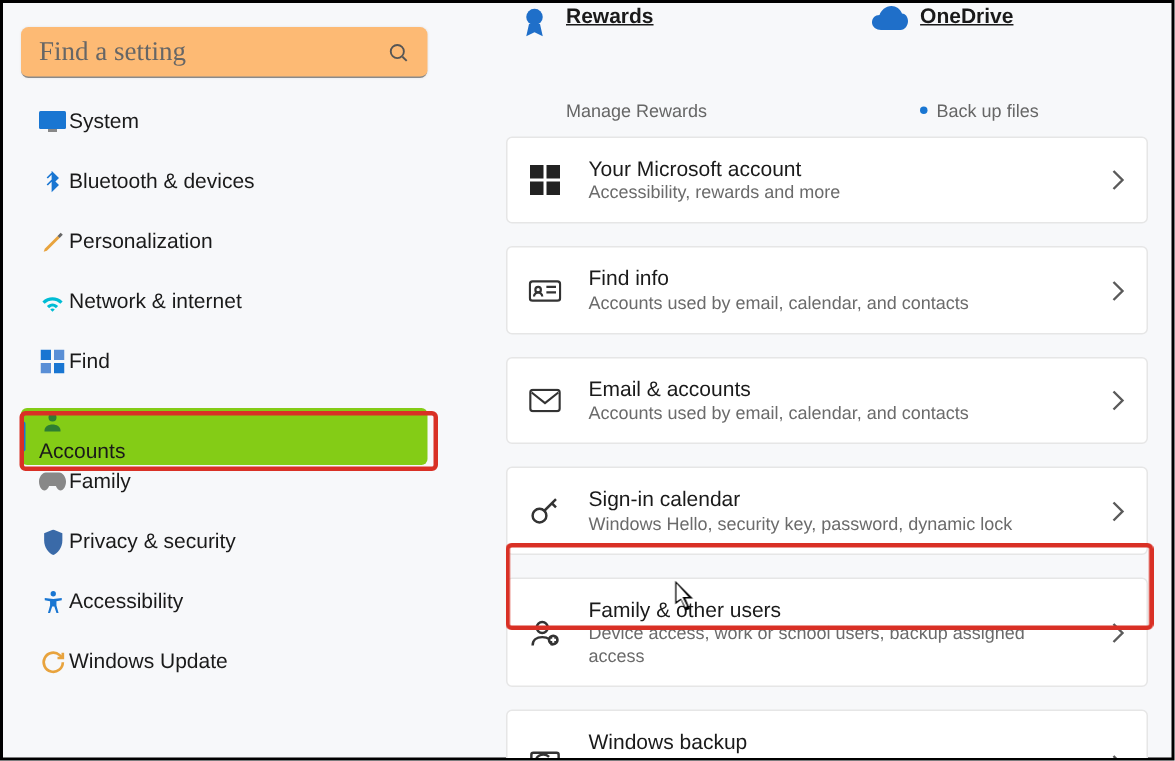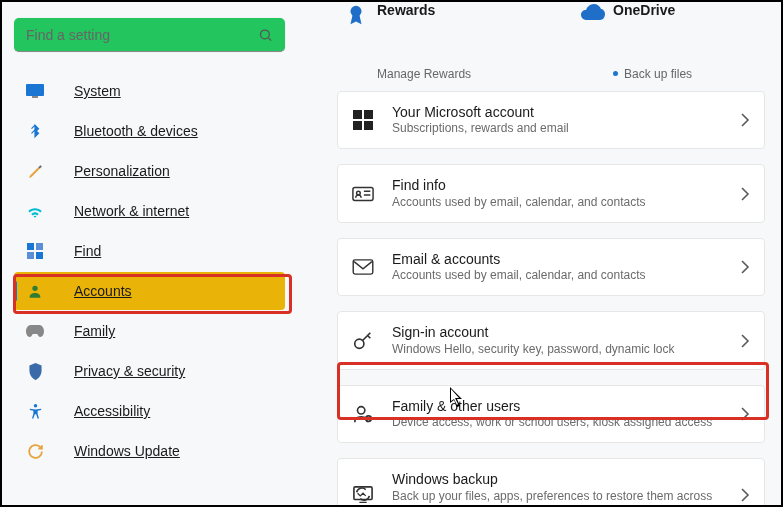--- a/index.html
+++ b/index.html
@@ -22,48 +22,48 @@
   }
   .search-wrap {
     position: relative;
     margin-bottom: 20px;
   }
   .search-input {
     width: 100%;
     height: 34px;
     border: none;
     border-radius: 5px;
-    background: #22c55e;
+    background: #fdba74;
     padding: 0 36px 0 12px;
-    font-size: 14px;
+    font-size: 18px;
     color: #555;
     border-bottom: 1.5px solid #8a8a8a;
     box-shadow: 0 0 2px rgba(0,0,0,.08);
+    font-family: Liberation Serif, serif;
   }
   .search-input::placeholder { color: #666; }
   .search-icon {
     position: absolute;
     right: 12px; top: 50%;
     transform: translateY(-50%);
     color: #555;
     pointer-events: none;
   }
   .nav { display: flex; flex-direction: column; gap: 2px; }
   .nav-item {
     display: flex;
-    align-items: center;
-    gap: 30px;
+    align-items: flex-start;
+    gap: 2px;
     height: 38px;
     padding: 0 12px;
     border-radius: 4px;
     cursor: pointer;
     position: relative;
-    text-decoration: underline;
-  }
-  .nav-item.active { background: #eab308; }
+  }
+  .nav-item.active { background: #84cc16; flex-direction: column; }
   .nav-item.active::before {
     content: "";
     position: absolute;
     left: 0; top: 9px; bottom: 9px;
     width: 3px;
     background: #1976d2;
     border-radius: 3px;
   }
   .nav-icon {
     width: 18px; height: 18px;
@@ -78,21 +78,21 @@
     overflow-y: auto;
   }
   .top-row {
     display: flex;
     gap: 110px;
     margin-bottom: 10px;
     padding-left: 8px;
   }
   .top-item { display: flex; gap: 10px; align-items: flex-start; }
   .top-icon { width: 22px; height: 22px; margin-top: 2px; }
-  .top-title { font-weight: 600; font-size: 14px; line-height: 1.2; }
+  .top-title { font-weight: 600; font-size: 14px; line-height: 1.2; text-decoration: underline; }
   .top-sub { font-size: 12px; color: #666; display: flex; align-items: center; gap: 6px; margin-top: 48px; }
   .dot { width:5px; height:5px; border-radius:50%; background:#1976d2; display:inline-block; }
 
   .card-list { display: flex; flex-direction: column; gap: 15px; }
   .card {
     background: #fff;
     border: 1px solid #e6e6e6;
     border-radius: 4px;
     display: flex;
     align-items: center;
@@ -266,21 +266,21 @@
         <span class="card-icon">
             <svg width="20" height="20" viewBox="0 0 20 20" fill="#222">
               <rect x="0" y="0" width="9" height="9"></rect>
               <rect x="11" y="0" width="9" height="9"></rect>
               <rect x="0" y="11" width="9" height="9"></rect>
               <rect x="11" y="11" width="9" height="9"></rect>
             </svg>
           </span>
         <div class="card-body">
           <div class="card-title">Your Microsoft account</div>
-          <div class="card-sub">Subscriptions, rewards and email</div>
+          <div class="card-sub">Accessibility, rewards and more</div>
         </div>
         <span class="card-chevron">
             <svg width="10" height="14" viewBox="0 0 8 14" fill="none" stroke="currentColor" stroke-width="1.6">
               <path d="M1 1l6 6-6 6"></path>
             </svg>
           </span>
       </div>
 
       <div class="card">
         <span class="card-icon">
@@ -320,42 +320,42 @@
       </div>
 
       <div class="card">
         <span class="card-icon">
             <svg width="22" height="22" viewBox="0 0 24 24" fill="none" stroke="#333" stroke-width="1.8">
               <circle cx="8" cy="15" r="5"></circle>
               <path d="M11 12l9-9M17 6l3 3"></path>
             </svg>
           </span>
         <div class="card-body">
-          <div class="card-title">Sign-in account</div>
+          <div class="card-title">Sign-in calendar</div>
           <div class="card-sub">Windows Hello, security key, password, dynamic lock</div>
         </div>
         <span class="card-chevron">
             <svg width="10" height="14" viewBox="0 0 8 14" fill="none" stroke="currentColor" stroke-width="1.6">
               <path d="M1 1l6 6-6 6"></path>
             </svg>
           </span>
       </div>
 
       <div class="card">
         <span class="card-icon">
             <svg width="22" height="22" viewBox="0 0 24 24" fill="none" stroke="#333" stroke-width="1.8">
               <circle cx="10" cy="8" r="4"></circle>
               <path d="M3 21c0-4 3-6 7-6s7 2 7 6"></path>
               <circle cx="18" cy="17" r="4" fill="#333" stroke="none"></circle>
               <path d="M18 15v4M16 17h4" stroke="#fff" stroke-width="1.5"></path>
             </svg>
           </span>
         <div class="card-body">
           <div class="card-title">Family &amp; other users</div>
-          <div class="card-sub">Device access, work or school users, kiosk assigned access</div>
+          <div class="card-sub">Device access, work or school users, backup assigned access</div>
         </div>
         <span class="card-chevron">
             <svg width="10" height="14" viewBox="0 0 8 14" fill="none" stroke="currentColor" stroke-width="1.6">
               <path d="M1 1l6 6-6 6"></path>
             </svg>
           </span>
       </div>
 
       <div class="card">
         <span class="card-icon">

